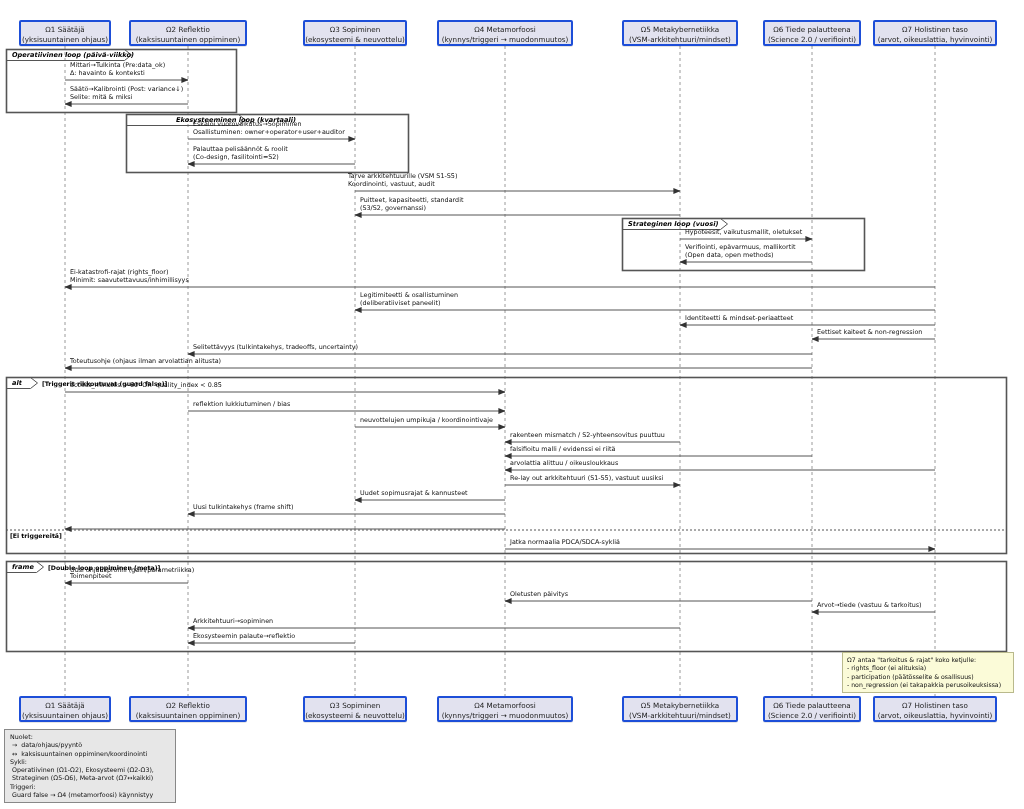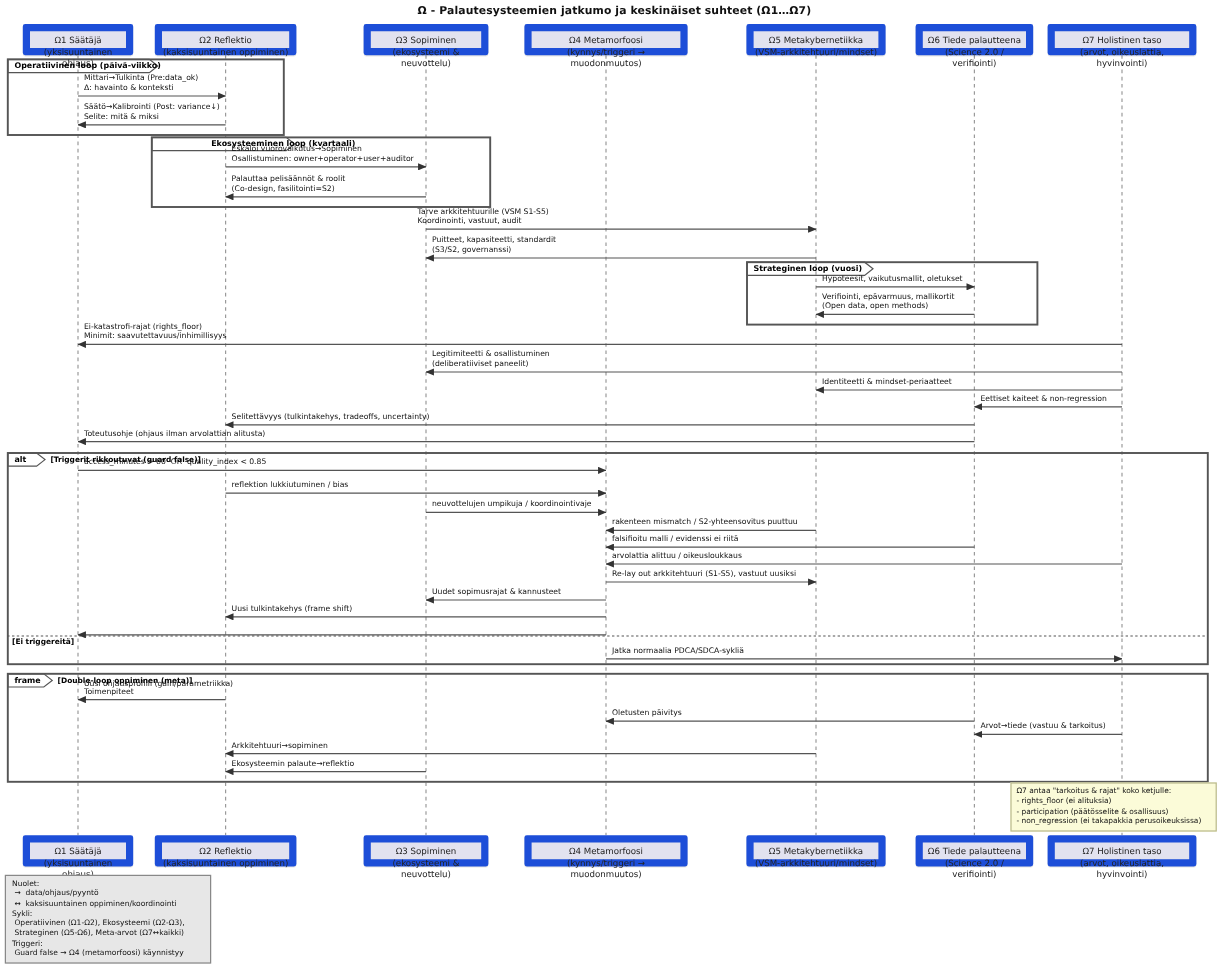--- a/index.html
+++ b/index.html
@@ -31,37 +31,38 @@
     top: 5px;
     font-size: 9px;
     font-weight: bold;
     color: #111;
     letter-spacing: .1px;
   }
   .pbox {
     position: absolute;
     box-sizing: border-box;
     background: #e2e2ef;
-    border: 6px solid #1d4ed8;
+    border: 2px solid #1d4ed8;
     border-radius: 2px;
     text-align: center;
     font-size: 7.2px;
     color: #222;
     line-height: 1.35;
     padding-top: 3px;
     box-shadow: 0 1px 0 rgba(0,0,0,.10);
   }
   .pbox .n1 { display:block; }
   .pbox .n2 { display:block; }
   .frag-label {
     position: absolute;
     font-size: 6.6px;
     font-weight: bold;
     color: #000;
     white-space: nowrap;
+    font-style: italic;
   }
   .frag-cond {
     position: absolute;
     font-size: 6.2px;
     font-weight: bold;
     color: #000;
     white-space: nowrap;
   }
   .msg {
     position: absolute;
@@ -91,21 +92,20 @@
     line-height: 1.32;
     padding: 3px 5px;
     white-space: pre;
   }
 </style>
 </head>
 <body>
 
 <div id="diagram">
 
-  <div class="ttl">Ω - Palautesysteemien jatkumo ja keskinäiset suhteet (Ω1…Ω7)</div>
 
   <svg id="svg-layer" viewBox="0 0 1024 809" xmlns="http://www.w3.org/2000/svg">
     <defs>
       <marker id="ah-r" markerWidth="7" markerHeight="6" refX="6.6" refY="3" orient="auto" markerUnits="userSpaceOnUse">
         <path d="M0,0 L7,3 L0,6 z" fill="#333"></path>
       </marker>
       <marker id="ah-l" markerWidth="7" markerHeight="6" refX="0.4" refY="3" orient="auto" markerUnits="userSpaceOnUse">
         <path d="M7,0 L0,3 L7,6 z" fill="#333"></path>
       </marker>
     </defs>

